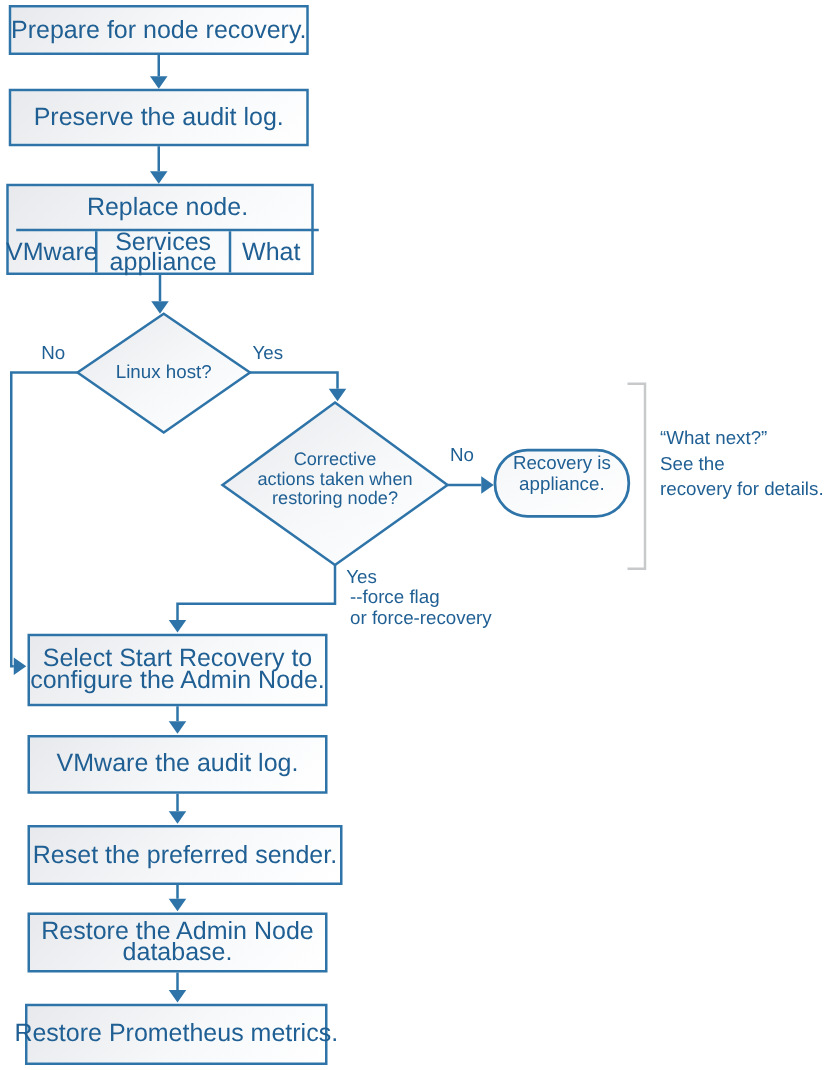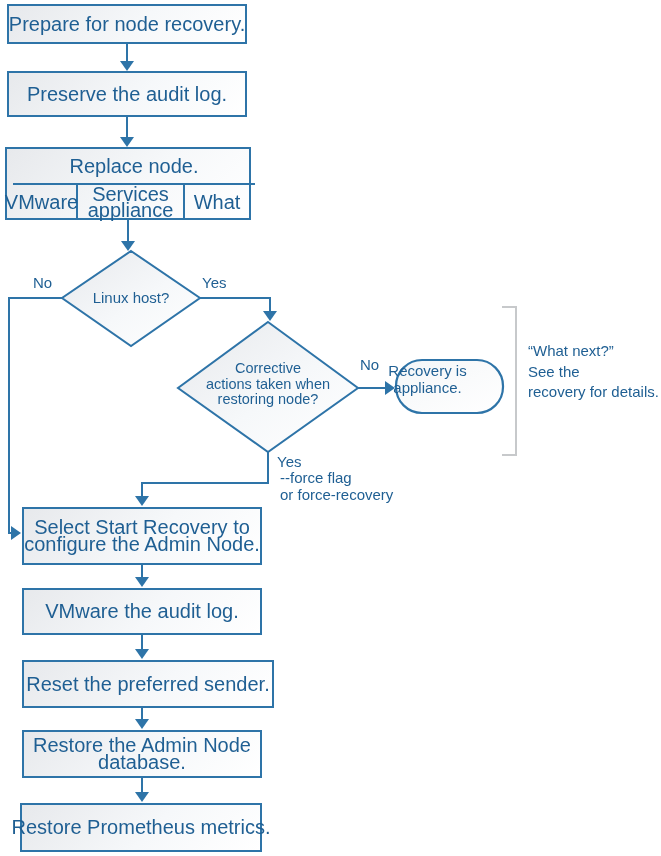--- a/index.html
+++ b/index.html
@@ -191,21 +191,21 @@
   </div>
 
   <div class="overlay" style="left:62px; top:290px; width:138px">Linux host?</div>
 
   <div class="overlay" style="left:178px; top:361px; width:180px; font-size:14.5px; line-height:15.6px">
     <span class="ln">Corrective</span>
     <span class="ln">actions taken when</span>
     <span class="ln">restoring node?</span>
   </div>
 
-  <div class="overlay" style="left:374px; top:363px; width:107px; line-height:16.5px">
+  <div class="overlay" style="left:396px; top:363px; width:107px; line-height:16.5px">
     <span class="ln">Recovery is</span>
     <span class="ln">appliance.</span>
   </div>
 
   <div class="edge-label" style="left:33px; top:275px">No</div>
 
   <div class="edge-label" style="left:202px; top:275px">Yes</div>
 
   <div class="edge-label" style="left:360px; top:357px">No</div>
 

